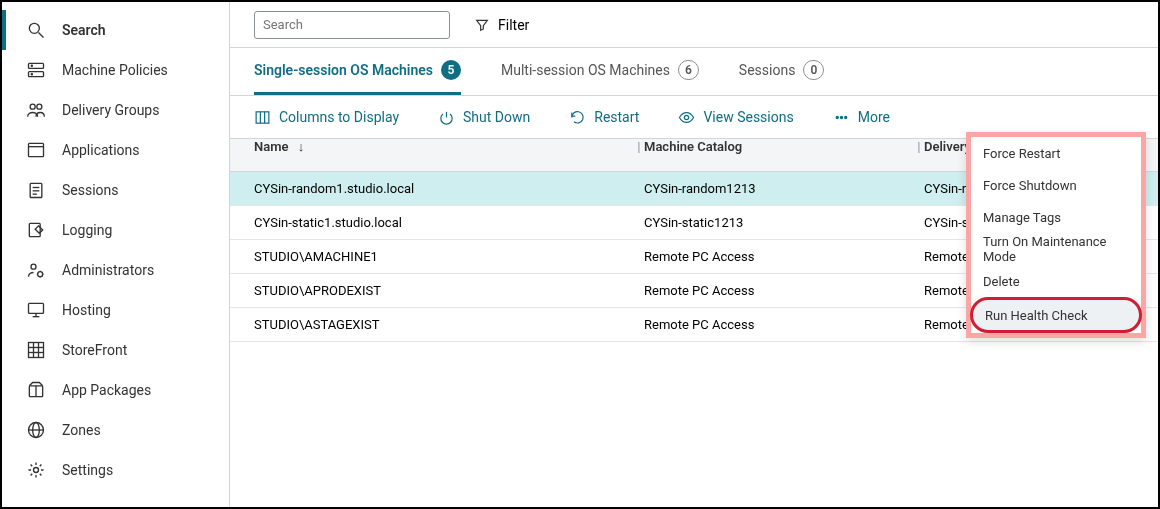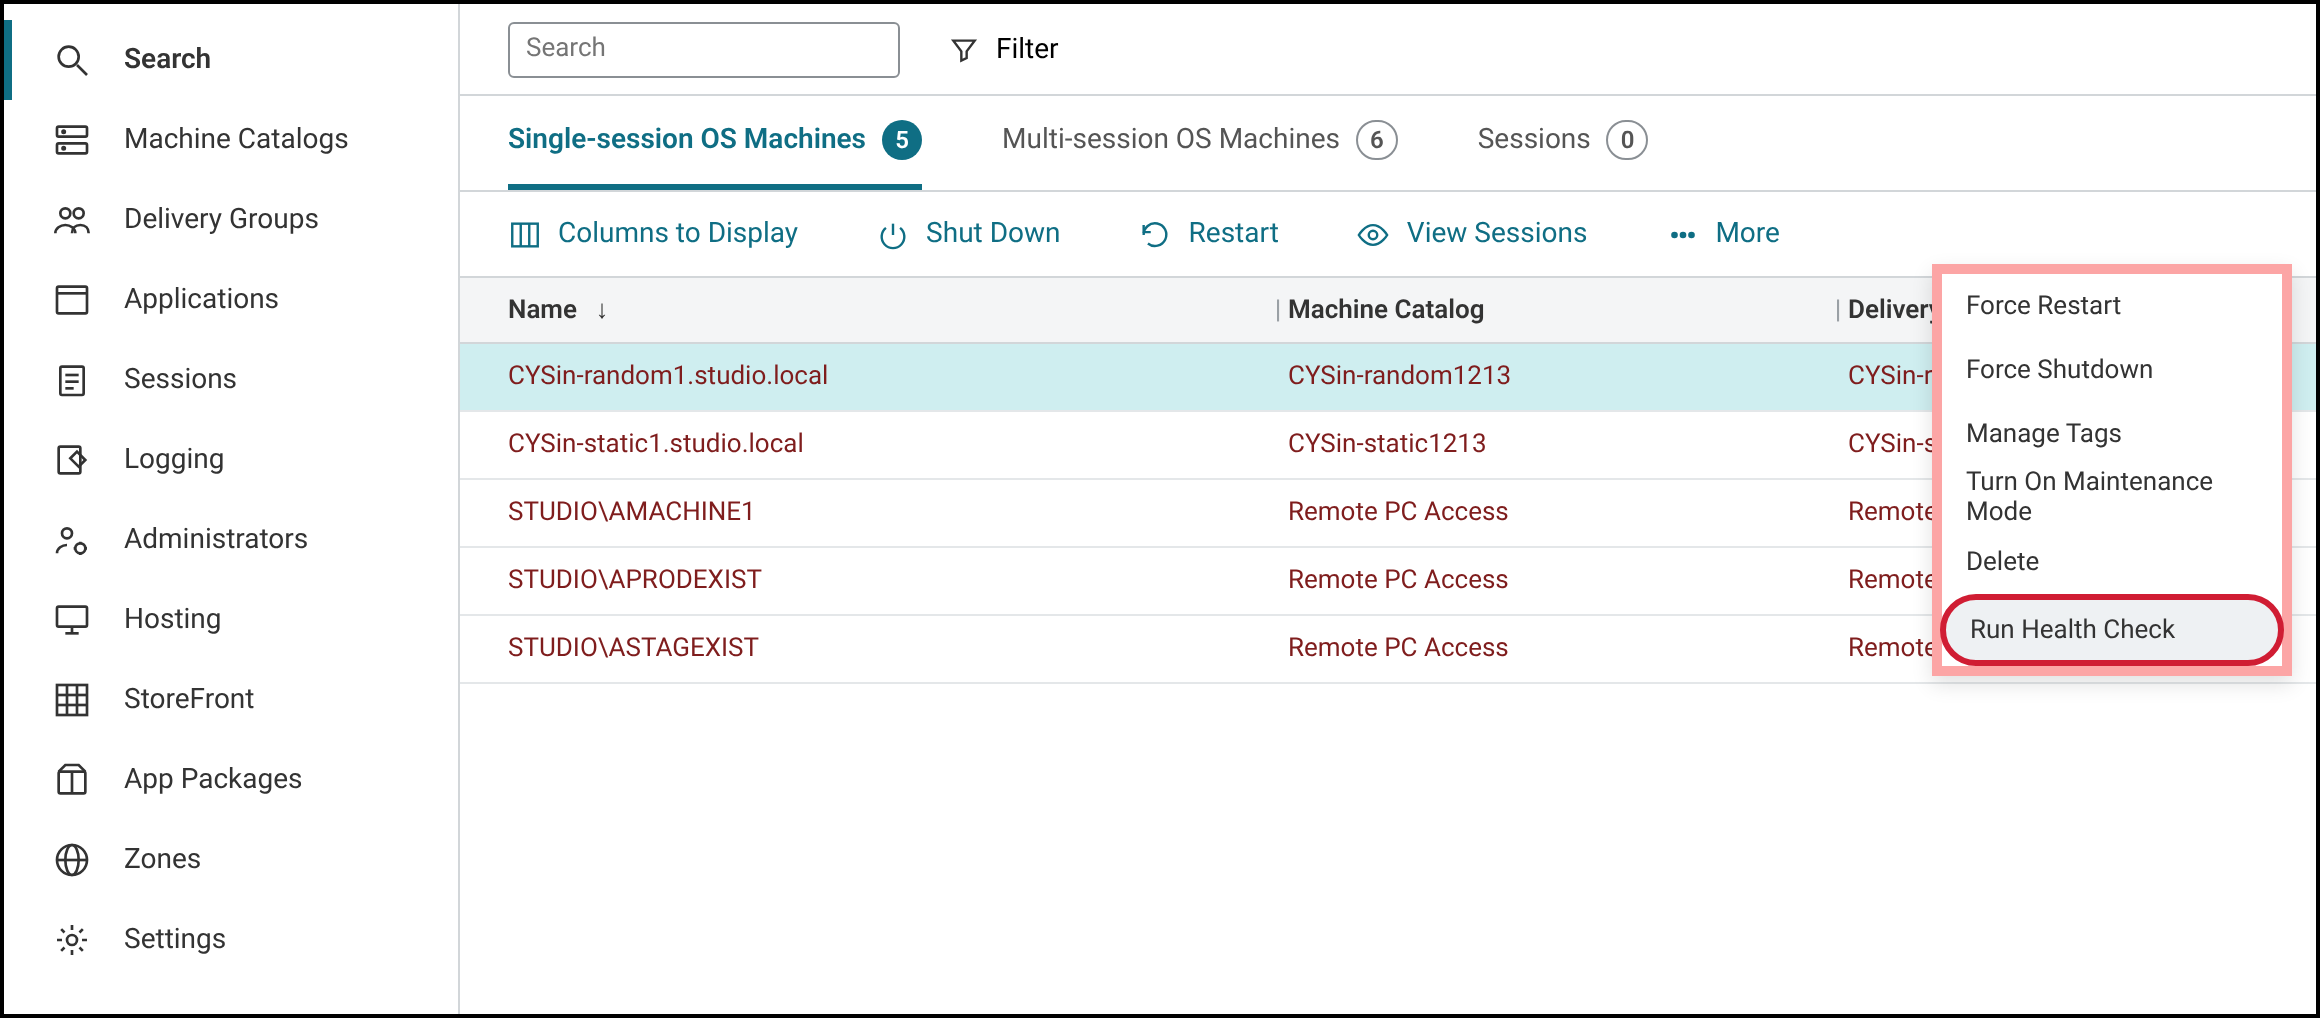--- a/index.html
+++ b/index.html
@@ -25,27 +25,27 @@
   .tab.active { color: #0f6e84; border-bottom-color: #0f6e84; font-weight: 600; }
   .tab .pill { background: #0f6e84; color: #fff; border-radius: 10px; min-width: 20px; height: 20px; display: inline-flex; align-items: center; justify-content: center; font-size: 12px; margin-left: 8px; padding: 0 6px; font-weight:600;}
   .tab .pill.hollow { background: transparent; color: #555; border: 1px solid #8a8f94; }
 
   
   .actions { display: flex; align-items: center; padding: 0 24px; height: 42px; gap: 39px; position: relative; font-size: 14px; }
   .action-btn { display: flex; align-items: center; color: #0f6e84; cursor: pointer; gap: 8px; }
   .action-btn svg { width: 17px; height: 17px; stroke: #0f6e84; fill: none; stroke-width: 1.7; }
 
   
-  .table-head { display: flex; align-items: center; height: 34px; background: #f4f5f6; border-top: 1px solid #d2d6d9; border-bottom: 1px solid #d2d6d9; font-size: 13px; font-weight: 600; padding: 0 24px; color: #333; }
+  .table-head { display: flex; height: 34px; background: #f4f5f6; border-top: 1px solid #d2d6d9; border-bottom: 1px solid #d2d6d9; font-size: 13px; font-weight: 600; padding: 0 24px; color: #333; }
   .col-name { width: 380px; }
   .col-catalog { width: 270px; }
   .col-dg { flex: 1; }
   .sep { width: 10px; color: #9aa0a5; text-align: center; }
   .table-head .sort-arrow { margin-left: 6px; }
-  .row { display: flex; align-items: center; height: 34px; padding: 0 24px; font-size: 13px; border-bottom: 1px solid #e4e7e9; color: #7f1d1d; cursor: pointer; }
+  .row { display: flex; align-items: center; height: 34px; padding: 0 24px; font-size: 13px; border-bottom: 1px solid #e4e7e9; color: #000000; cursor: pointer; }
   .row.selected { background: #cfeef0; }
 
   
   .menu { position: absolute; right: 12px; top: 36px; width: 180px; background: #fff; border: 5px solid #fca5a5; box-shadow: 0 4px 10px rgba(0,0,0,0.12); z-index: 10; }
   .menu-item { height: 32px; display: flex; align-items: center; padding: 0 12px; font-size: 13px; color: #333; cursor: pointer; }
   .menu-item.highlight { background: #eef1f3; border: 3px solid #d01d33; border-radius: 18px; height: 36px; margin: 0 -1px; }
 </style>
 </head>
 <body>
 
@@ -61,21 +61,21 @@
   </div>
   <div class="sidebar-item">
     <span class="icon">
         <svg viewBox="0 0 24 24">
           <rect x="3" y="4" width="18" height="6" rx="1"></rect>
           <rect x="3" y="14" width="18" height="6" rx="1"></rect>
           <circle cx="7" cy="7" r="0.7" fill="#333"></circle>
           <circle cx="7" cy="17" r="0.7" fill="#333"></circle>
         </svg>
       </span>
-    <span>Machine Catalogs</span>
+    <span>Machine Policies</span>
   </div>
   <div class="sidebar-item">
     <span class="icon">
         <svg viewBox="0 0 24 24">
           <circle cx="8" cy="8" r="3"></circle>
           <circle cx="16" cy="8" r="3"></circle>
           <path d="M2 20c0-3 3-5 6-5s6 2 6 5"></path>
           <path d="M12 20c0-3 2-5 5-5s5 2 5 5"></path>
         </svg>
       </span>

